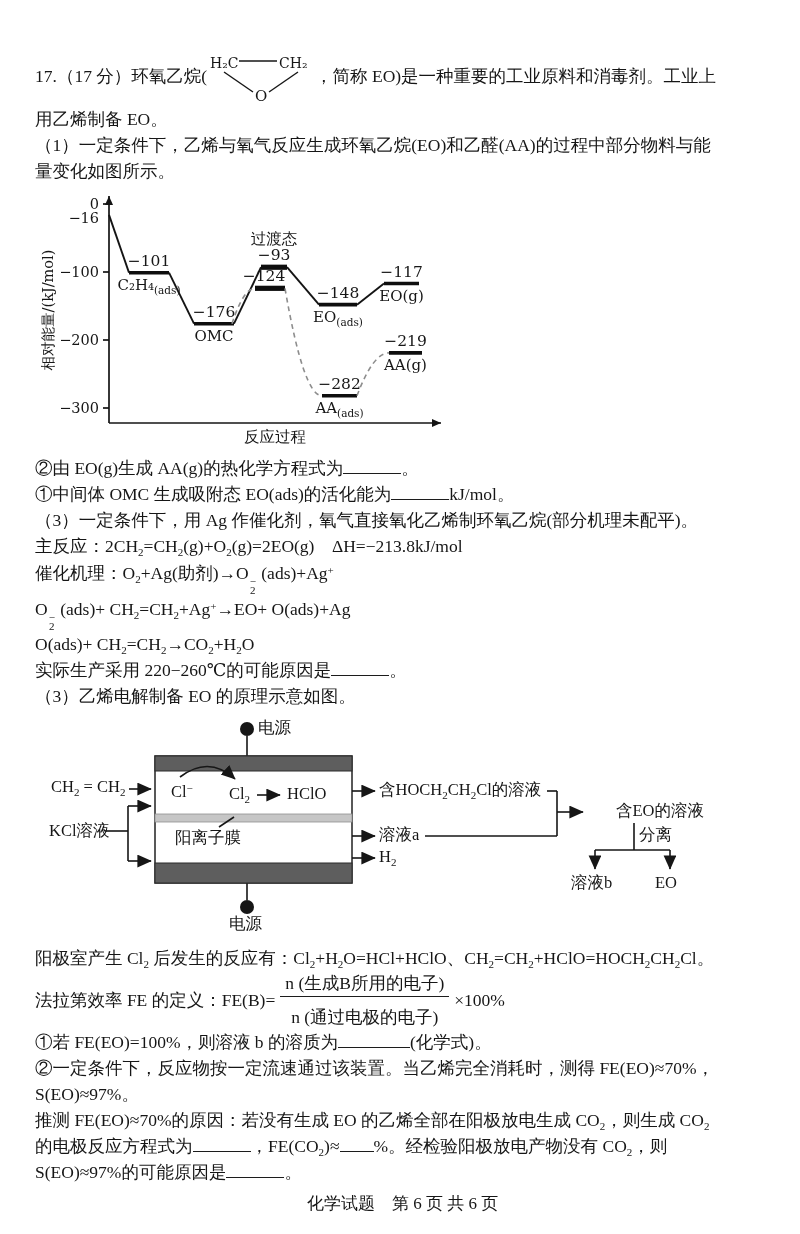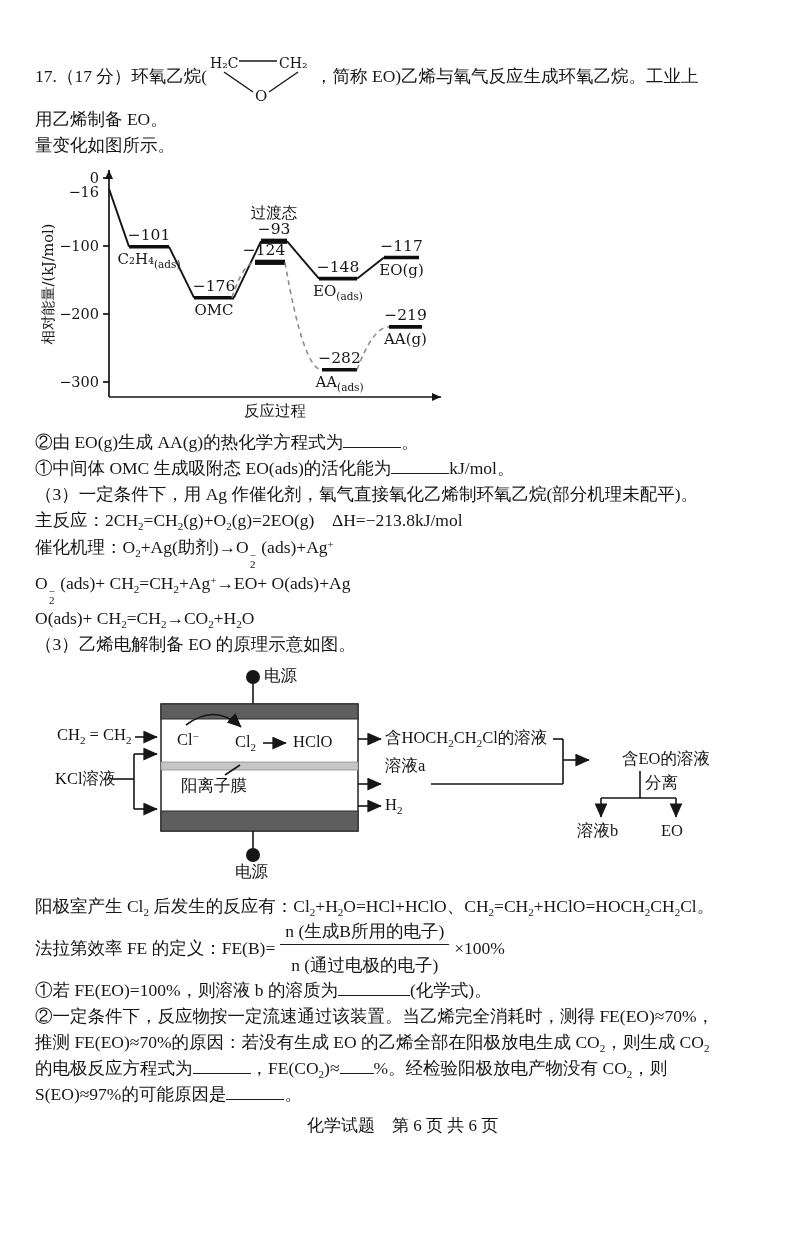--- a/index.html
+++ b/index.html
@@ -17,21 +17,21 @@
   .epoxide-svg{margin:0 2px}
   .chart-wrap{margin:2px 0 2px 4px}
   svg text{fill:#161616;font-family:"DejaVu Serif","Liberation Serif",serif}
   .axis{stroke:#141414;stroke-width:1.7}
   .ah{fill:#141414;stroke:none}
   .conn{stroke:#141414;stroke-width:1.9;fill:none}
   .conn.dash{stroke:#8d8d8d;stroke-width:1.6;stroke-dasharray:5 4;fill:none}
   .lvl{stroke:#0e0e0e;stroke-width:3.6}
   .lvl.thick{stroke-width:5.2}
   .struct-ln{stroke:#161616;stroke-width:1.4}
-  .diagram{position:relative;width:740px;height:232px;margin:2px 0 2px 18px;font-size:16.5px}
+  .diagram{position:relative;width:740px;height:232px;margin:2px 0 2px 12px;font-size:16.5px}
   .diagram svg.under{position:absolute;left:0;top:0}
   .diagram svg.under line,.diagram svg.under path.wire{stroke:#161616;stroke-width:1.6;fill:none}
   .dlabel{position:absolute;white-space:nowrap;line-height:20px}
   .frac-row{display:flex;align-items:center;height:58px;white-space:nowrap}
   .frac{display:inline-flex;flex-direction:column;text-align:center;margin:8px 5px;line-height:24px}
   .frac .fnum{border-bottom:1.6px solid #1c1c1c;padding:0 5px 1px}
   .frac .fden{padding:8px 5px 0}
   .footer{text-align:center;margin-top:6px;font-size:17px}
 </style>
 </head>
@@ -42,24 +42,25 @@
   <div class="intro-row">
     <span>17.（17 分）环氧乙烷(</span>
     <svg class="epoxide-svg" width="104" height="52" viewBox="0 0 104 52">
       <line class="struct-ln" x1="30" y1="11" x2="68" y2="11"></line>
       <line class="struct-ln" x1="15" y1="22" x2="44" y2="42"></line>
       <line class="struct-ln" x1="89" y1="22" x2="60" y2="42"></line>
       <text x="1" y="18" font-size="14">H₂C</text>
       <text x="70" y="18" font-size="14">CH₂</text>
       <text x="46" y="51" font-size="15">O</text>
     </svg>
-    <span>，简称 EO)乙烯与氧气反应生成环氧乙烷。工业上</span>
+    <span>，简称 EO)是一种重要的工业原料和消毒剂。工业上</span>
   </div>
 
   <p class="line">用乙烯制备 EO。</p>
+  <p class="line">（1）一定条件下，乙烯与氧气反应生成环氧乙烷(EO)和乙醛(AA)的过程中部分物料与能</p>
   <p class="line">量变化如图所示。</p>
 
   <div class="chart-wrap">
     <svg id="energy-chart" width="415" height="260" viewBox="0 0 415 260">
         <line x1="70" y1="237" x2="70" y2="10" class="axis"></line>
         <path d="M66,19 L70,10 L74,19" class="ah"></path>
         <line x1="70" y1="237" x2="402" y2="237" class="axis"></line>
         <path d="M393,233 L402,237 L393,241" class="ah"></path>
         <line x1="64" y1="18" x2="70" y2="18" class="axis"></line>
         <text x="60" y="23" text-anchor="end" font-size="14.5">0</text>
@@ -112,20 +113,21 @@
   <p class="line">主反应：2CH<sub>2</sub>=CH<sub>2</sub>(g)+O<sub>2</sub>(g)=2EO(g)　ΔH=−213.8kJ/mol</p>
   <p class="line" style="line-height:29px">催化机理：O<sub>2</sub>+Ag(助剂)→O<span class="stk">
         <span>−</span>
         <span>2</span>
       </span> (ads)+Ag<sup>+</sup></p>
   <p class="line" style="line-height:29px">O<span class="stk">
         <span>−</span>
         <span>2</span>
       </span> (ads)+ CH<sub>2</sub>=CH<sub>2</sub>+Ag<sup>+</sup>→EO+ O(ads)+Ag</p>
   <p class="line">O(ads)+ CH<sub>2</sub>=CH<sub>2</sub>→CO<sub>2</sub>+H<sub>2</sub>O</p>
+  <p class="line">实际生产采用 220−260℃的可能原因是<span class="blank"></span>。</p>
   <p class="line">（3）乙烯电解制备 EO 的原理示意如图。</p>
 
   <div class="diagram">
     <svg class="under" width="740" height="232" viewBox="0 0 740 232">
       <defs>
         <marker id="arr" markerWidth="10" markerHeight="9" refX="8.5" refY="4" orient="auto">
           <path d="M0,0 L9,4 L0,8 z" fill="#161616"></path>
         </marker>
       </defs>
 
@@ -164,39 +166,40 @@
     </svg>
     <div class="dlabel" style="left:211px;top:7px">电源</div>
     <div class="dlabel" style="left:182px;top:203px">电源</div>
     <div class="dlabel" style="left:4px;top:66px">CH<sub>2</sub> = CH<sub>2</sub></div>
     <div class="dlabel" style="left:2px;top:110px">KCl溶液</div>
     <div class="dlabel" style="left:124px;top:71px">Cl<sup>−</sup></div>
     <div class="dlabel" style="left:182px;top:73px">Cl<sub>2</sub></div>
     <div class="dlabel" style="left:240px;top:73px">HClO</div>
     <div class="dlabel" style="left:128px;top:117px">阳离子膜</div>
     <div class="dlabel" style="left:332px;top:69px">含HOCH<sub>2</sub>CH<sub>2</sub>Cl的溶液</div>
-    <div class="dlabel" style="left:332px;top:97px">溶液a</div>
+    <div class="dlabel" style="left:332px;top:114px">溶液a</div>
     <div class="dlabel" style="left:332px;top:136px">H<sub>2</sub></div>
     <div class="dlabel" style="left:569px;top:90px">含EO的溶液</div>
     <div class="dlabel" style="left:592px;top:114px">分离</div>
     <div class="dlabel" style="left:524px;top:162px">溶液b</div>
     <div class="dlabel" style="left:608px;top:162px">EO</div>
   </div>
 
   <p class="line">阳极室产生 Cl<sub>2</sub> 后发生的反应有：Cl<sub>2</sub>+H<sub>2</sub>O=HCl+HClO、CH<sub>2</sub>=CH<sub>2</sub>+HClO=HOCH<sub>2</sub>CH<sub>2</sub>Cl。</p>
 
   <div class="frac-row">
     <span>法拉第效率 FE 的定义：FE(B)=</span>
     <span class="frac">
       <span class="fnum">n (生成B所用的电子)</span>
       <span class="fden">n (通过电极的电子)</span>
     </span>
     <span>×100%</span>
   </div>
 
   <p class="line">①若 FE(EO)=100%，则溶液 b 的溶质为<span class="blank lg"></span>(化学式)。</p>
   <p class="line">②一定条件下，反应物按一定流速通过该装置。当乙烯完全消耗时，测得 FE(EO)≈70%，</p>
+  <p class="line">S(EO)≈97%。</p>
   <p class="line">推测 FE(EO)≈70%的原因：若没有生成 EO 的乙烯全部在阳极放电生成 CO<sub>2</sub>，则生成 CO<sub>2</sub></p>
   <p class="line">的电极反应方程式为<span class="blank"></span>，FE(CO<sub>2</sub>)≈<span class="blank sm"></span>%。经检验阳极放电产物没有 CO<sub>2</sub>，则</p>
   <p class="line">S(EO)≈97%的可能原因是<span class="blank"></span>。</p>
 
   <p class="footer">化学试题　第 6 页 共 6 页</p>
 </div>
 
 </body></html>

